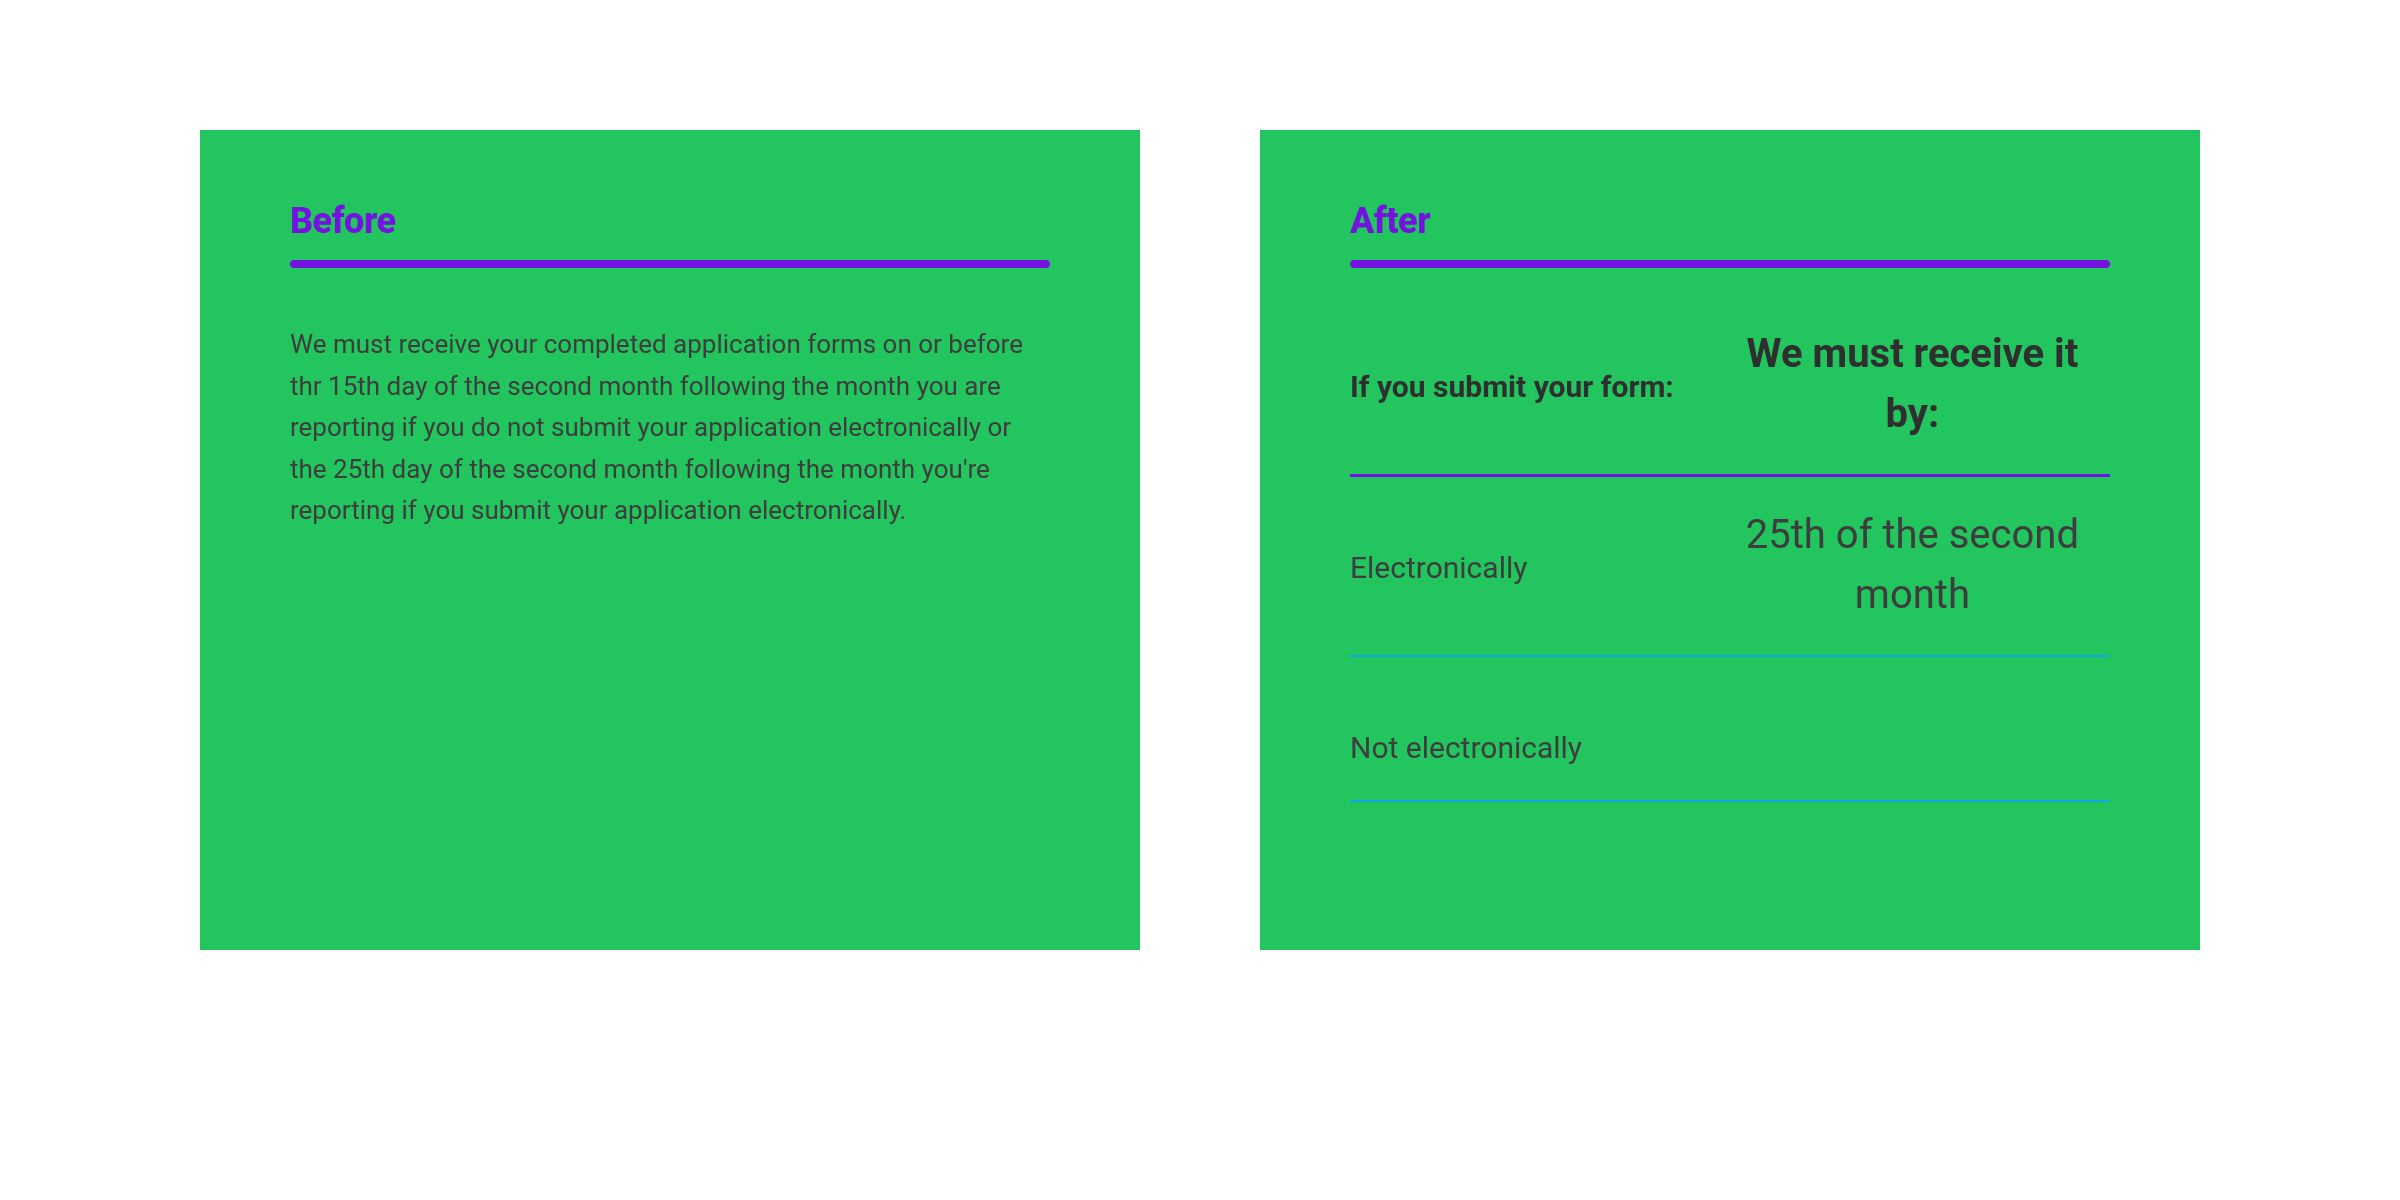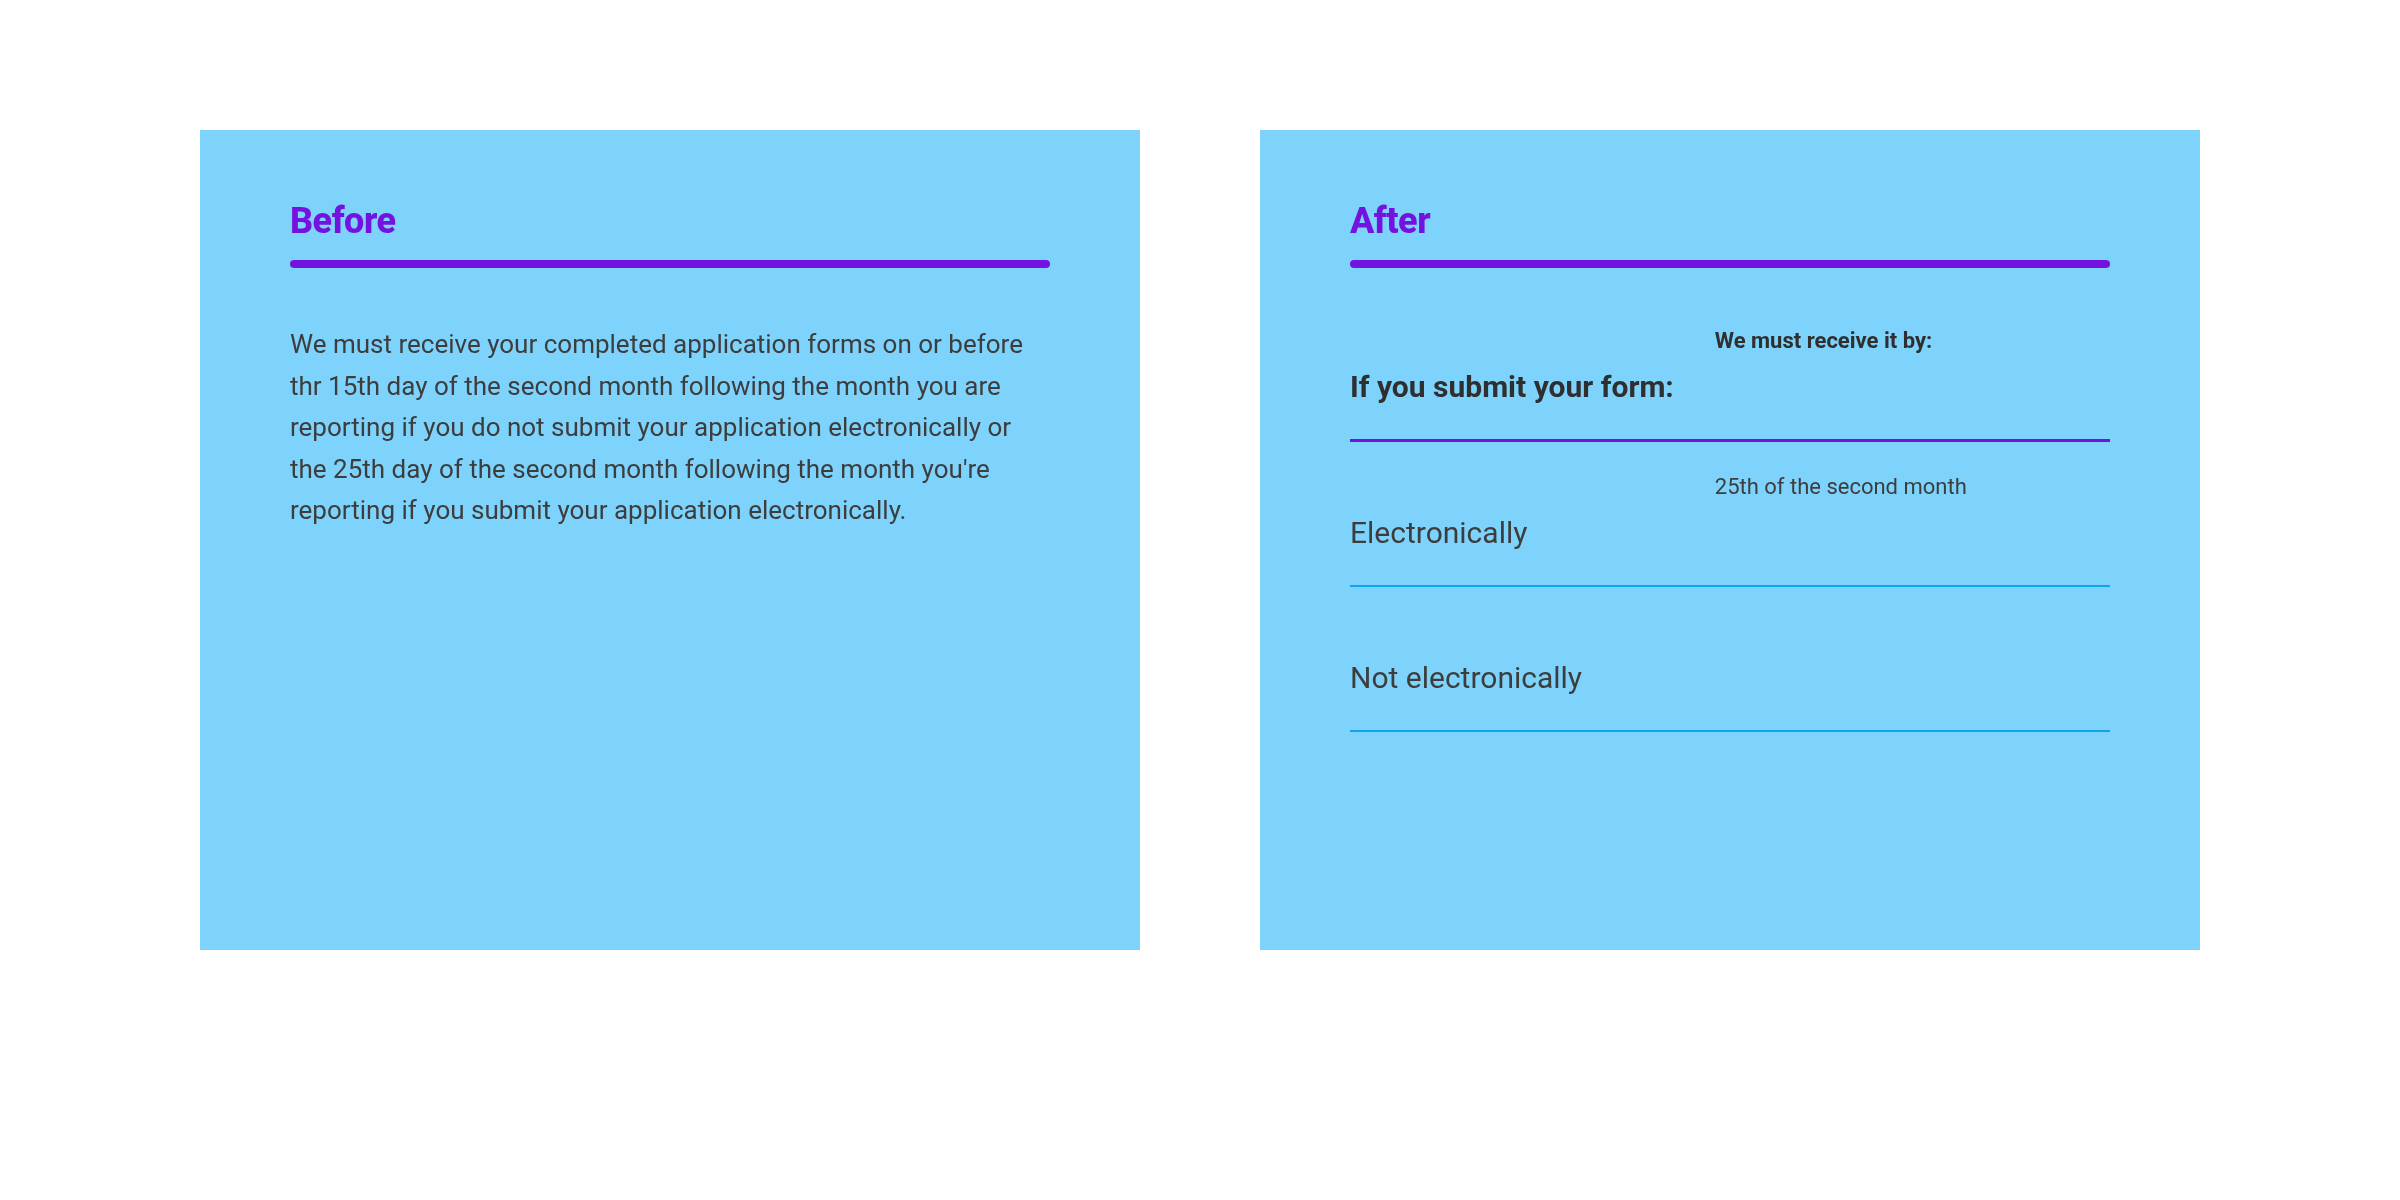--- a/index.html
+++ b/index.html
@@ -12,21 +12,21 @@
       background: #ffffff;
       width: 2400px;
       height: 1200px;
       display: flex;
       align-items: flex-start;
       justify-content: center;
       gap: 120px;
       padding-top: 130px;
     }
     .panel {
-      background: #7dd3fc;
+      background: #22c55e;
       width: 940px;
       padding: 70px 90px 90px 90px;
       min-height: 820px;
     }
     .panel-heading {
       color: #7412e0;
       font-size: 36px;
       font-weight: 800;
       margin-bottom: 18px;
       letter-spacing: -0.5px;
@@ -59,22 +59,23 @@
     .after-col-left {
       width: 48%;
       color: #3d3d3d;
       font-size: 30px;
       line-height: 1.5;
       margin-top: 40px;
     }
     .after-col-right {
       width: 52%;
       color: #3d3d3d;
-      font-size: 22px;
+      font-size: 40px;
       line-height: 1.5;
+      text-align: center;
     }
     .bold {
       font-weight: 700;
       color: #2f2f2f;
     }
   </style>
 </head>
 <body>
 
 <div class="panel">

